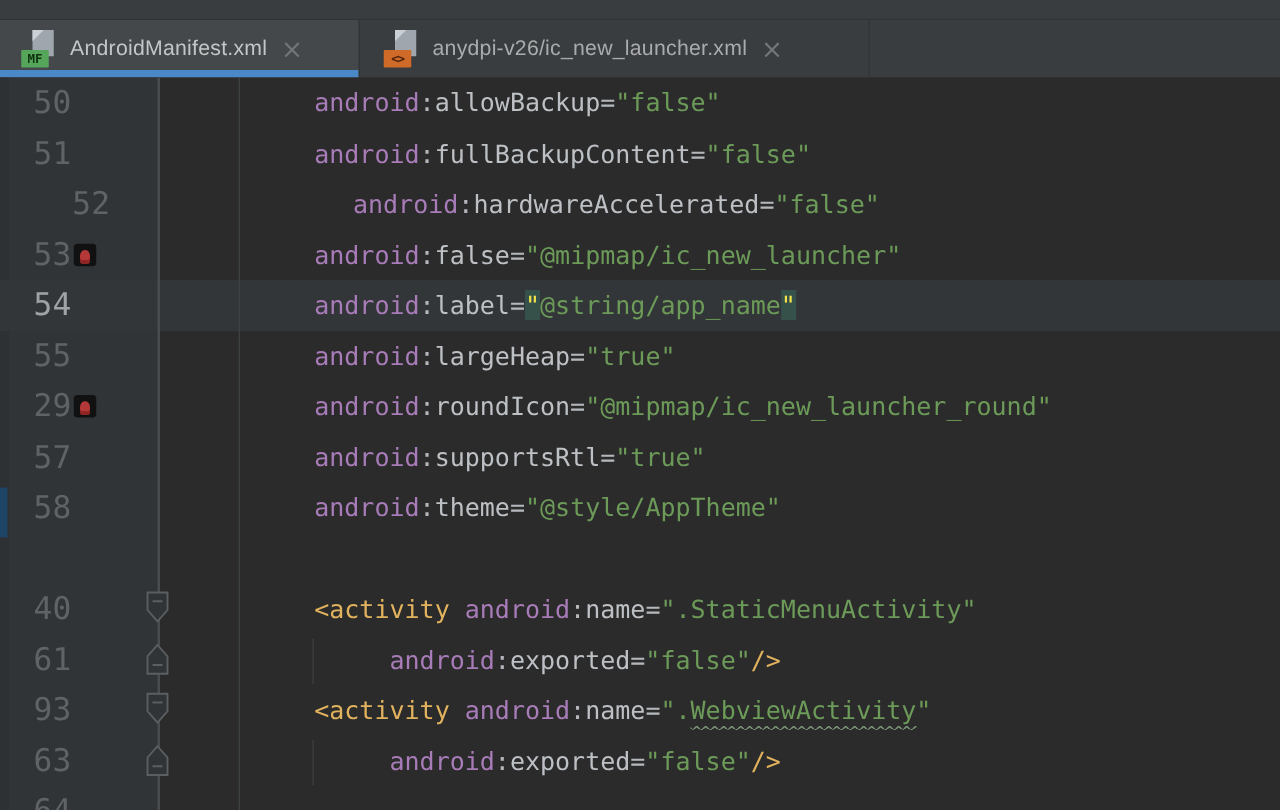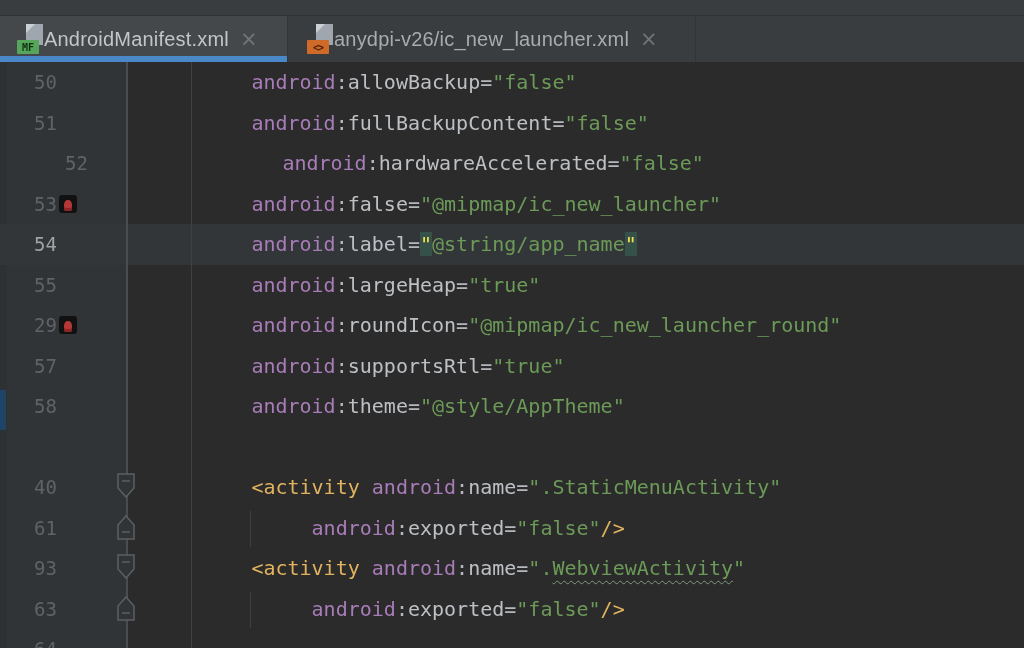--- a/index.html
+++ b/index.html
@@ -7,21 +7,21 @@
        font-family:"Liberation Sans", sans-serif; -webkit-font-smoothing:antialiased;}
 
   
   .header{position:absolute;left:0;top:0;width:1024px;height:62px;background:#3A3D3F;}
   .top-strip{height:15px;background:#3A3D3F;border-bottom:1px solid #313436;}
   .tab-row{display:flex;height:46px;background:#3A3D3F;}
   .tab{position:relative;display:flex;align-items:center;height:100%;box-sizing:border-box;cursor:default;}
   .tab.active{width:287px;background:#45484A;padding-left:17px;}
   .tab.inactive{width:409px;background:#3A3D3F;padding-left:19px;
                 border-left:1px solid #323537;border-right:1px solid #323537;}
-  .tab-label{font-size:20px;letter-spacing:.2px;white-space:nowrap;}
+  .tab-label{font-size:17px;letter-spacing:.2px;margin-left:12px;white-space:nowrap;}
   .tab.active .tab-label{color:#C3C5C7;}
   .tab.inactive .tab-label{color:#A9ABAD;}
   .tab-close{margin-left:11px;color:#73767
 8;font-size:21px;line-height:21px;font-family:"DejaVu Sans",sans-serif;}
   .tab-close{color:#737678;}
   .tab-underline{position:absolute;left:0;right:0;bottom:0;height:6px;background:#4A88C7;}
 
   .file-icon{position:relative;width:27px;height:30px;flex:0 0 auto;}
   .fi-page{position:absolute;top:0;right:1px;width:17px;height:21px;background:#9FA6AD;}
   .fi-page::before{content:"";position:absolute;left:0;top:0;width:0;height:0;
@@ -36,21 +36,21 @@
   .editor{position:absolute;left:0;top:62px;width:1024px;height:586px;background:#2B2B2B;overflow:hidden;}
   .gutter-bg{position:absolute;left:0;top:0;width:126px;height:100%;background:#313437;z-index:1;}
   .left-edge{position:absolute;left:0;top:0;width:7px;height:100%;background:#2E3133;z-index:1;}
   .caret-row-bg{position:absolute;left:0;right:0;height:41px;background:#333638;z-index:2;}
   .gutter-sep{position:absolute;left:126px;top:0;width:1.5px;height:100%;background:#4A4D4F;z-index:3;}
   .indent-guide{position:absolute;width:1px;background:#3E4142;z-index:3;}
   .blue-mark{position:absolute;left:0;width:6px;height:40px;background:#1E4466;z-index:5;}
   .rows{position:absolute;inset:0;z-index:4;}
   .ed-row{position:absolute;left:0;right:0;height:40.5px;}
   .ln-num{position:absolute;left:0;top:0;width:57px;text-align:right;
-      font-family:"DejaVu Sans Mono",monospace;font-size:19px;line-height:40.5px;color:#606366;}
+      font-family:"DejaVu Sans Mono",monospace;font-size:25px;line-height:40.5px;color:#606366;}
   .ln-num.cur{color:#A0A2A4;}
   .g-icon{position:absolute;left:59px;top:11px;width:18px;height:18px;background:#111111;
       border-radius:3px;display:flex;align-items:flex-end;justify-content:center;}
   .g-icon .blob{width:8px;height:11px;margin-bottom:2px;background:#B53838;
       border-radius:45% 45% 25% 25%;box-shadow:inset 0 -3px 0 #8E2424;}
   .fold{position:absolute;left:115px;top:4px;z-index:4;}
   .code{position:absolute;left:143px;top:0;white-space:pre;
       font-family:"DejaVu Sans Mono",monospace;font-size:20px;line-height:40.5px;color:#BDC0C4;}
   .seg-plain{color:#BDC0C4;}
   .seg-ns{color:#A87CB8;}

